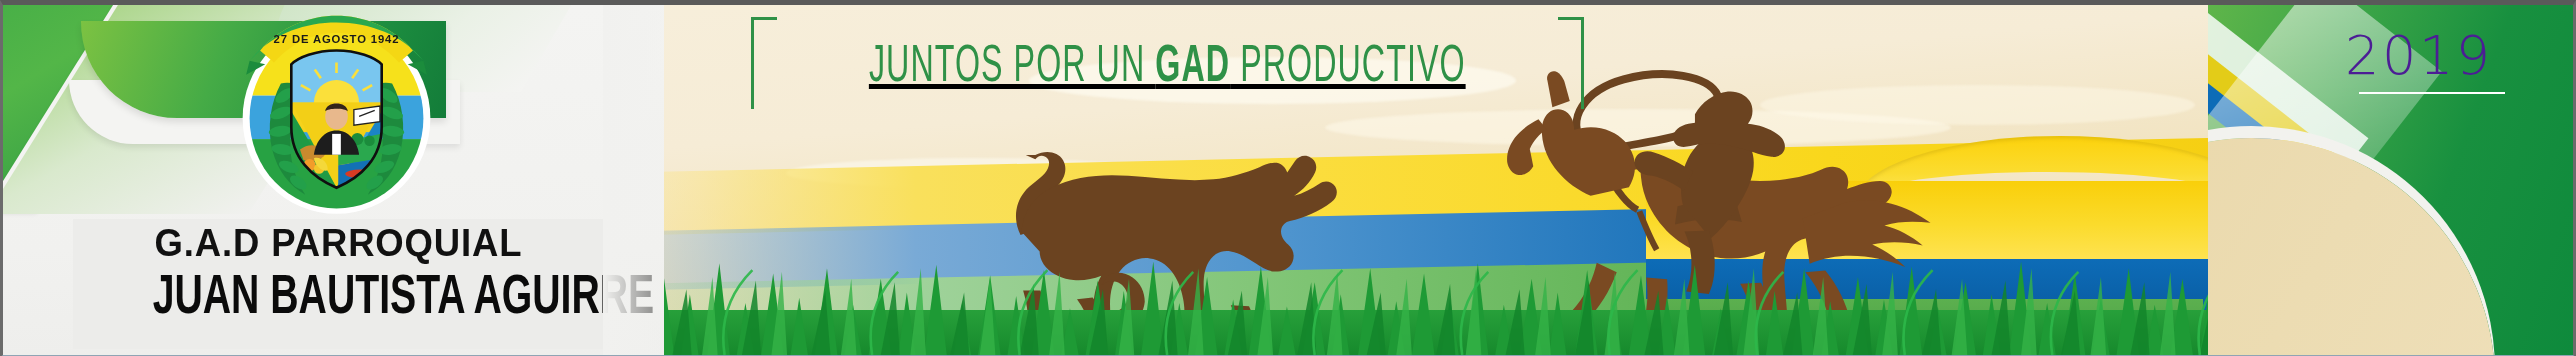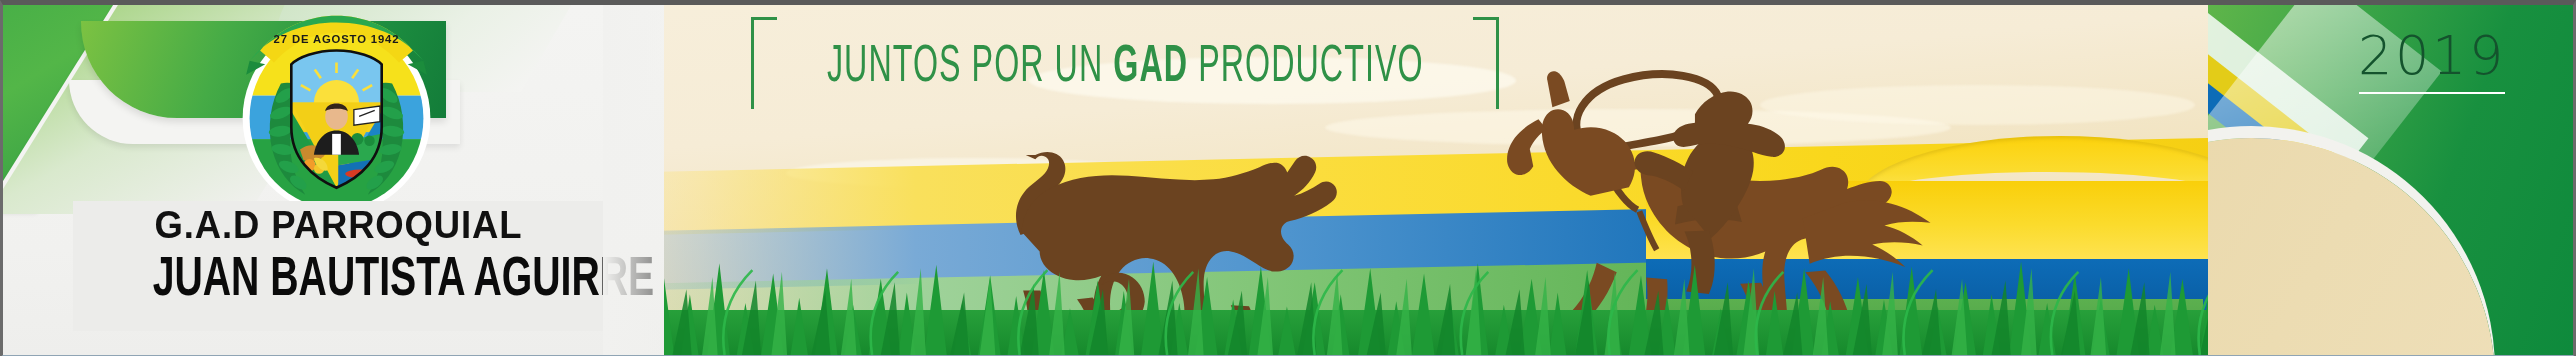--- a/index.html
+++ b/index.html
@@ -120,22 +120,22 @@
 
   
   .figure{position:absolute;}
   #bull{left:935px; top:122px; width:417px; height:235px;}
   #rider{left:1478px; top:17.4px; width:487px; height:339px;}
 
   
   #slogan{
     position:absolute;
     left:748px; top:12px;
-    width:748px; height:92px;
-    display:flex; align-items:center; justify-content:center;
+    width:833px; height:92px;
+    display:flex; align-items:center; justify-content:center;text-decoration:underline;
   }
   .brk{
     position:absolute; top:0; width:26px; height:100%;
     border-top:3.5px solid #2f9147;
     border-bottom:0;
   }
   .brk.l{left:0;  border-left:3.5px solid #2f9147;}
   .brk.r{right:0; border-right:3.5px solid #2f9147;}
   .brk:after{
     content:""; position:absolute; bottom:0; width:100%; height:0;
@@ -198,21 +198,21 @@
     transform:skewX(-30deg);
   }
 
   
   #shield{
     position:absolute; left:224px; top:7px; width:219px; height:202px;
   }
 
   
   #title-block{
-    position:absolute; left:70px; top:196px; width:531px; height:130px;
+    position:absolute; left:70px; top:214px; width:531px; height:130px;
     background:#ececea;
     padding-top:5.2px;
   }
   #title-1{
     text-align:center;
     font-size:38px;
     font-weight:700;
     letter-spacing:0.9px;
     color:#111;
     line-height:1.05;
@@ -256,22 +256,22 @@
   .rp-s-w{background:rgba(255,255,255,.82); top:54px; height:40px;}
   .rp-wash{
     position:absolute; left:-35px; top:-26px; width:157px; height:417px;
     background:linear-gradient(120deg,rgba(255,255,255,.55),rgba(255,255,255,0));
     transform:rotate(38deg);
   }
 
   #years{
     position:absolute; right:54px; top:17.4px;
     width:174px;
-    text-align:center;
-    color:#14532d;
+    text-align:left;
+    color:#4c1d95;
   }
   .year{
     font-size:54px;
     font-weight:300;
     letter-spacing:2.6px;
     line-height:1.25;
     font-family:"DejaVu Sans", sans-serif;
   }
   .year-rule{
     height:2.6px; background:#fff; width:146px; margin:1.7px auto 3.5px;

